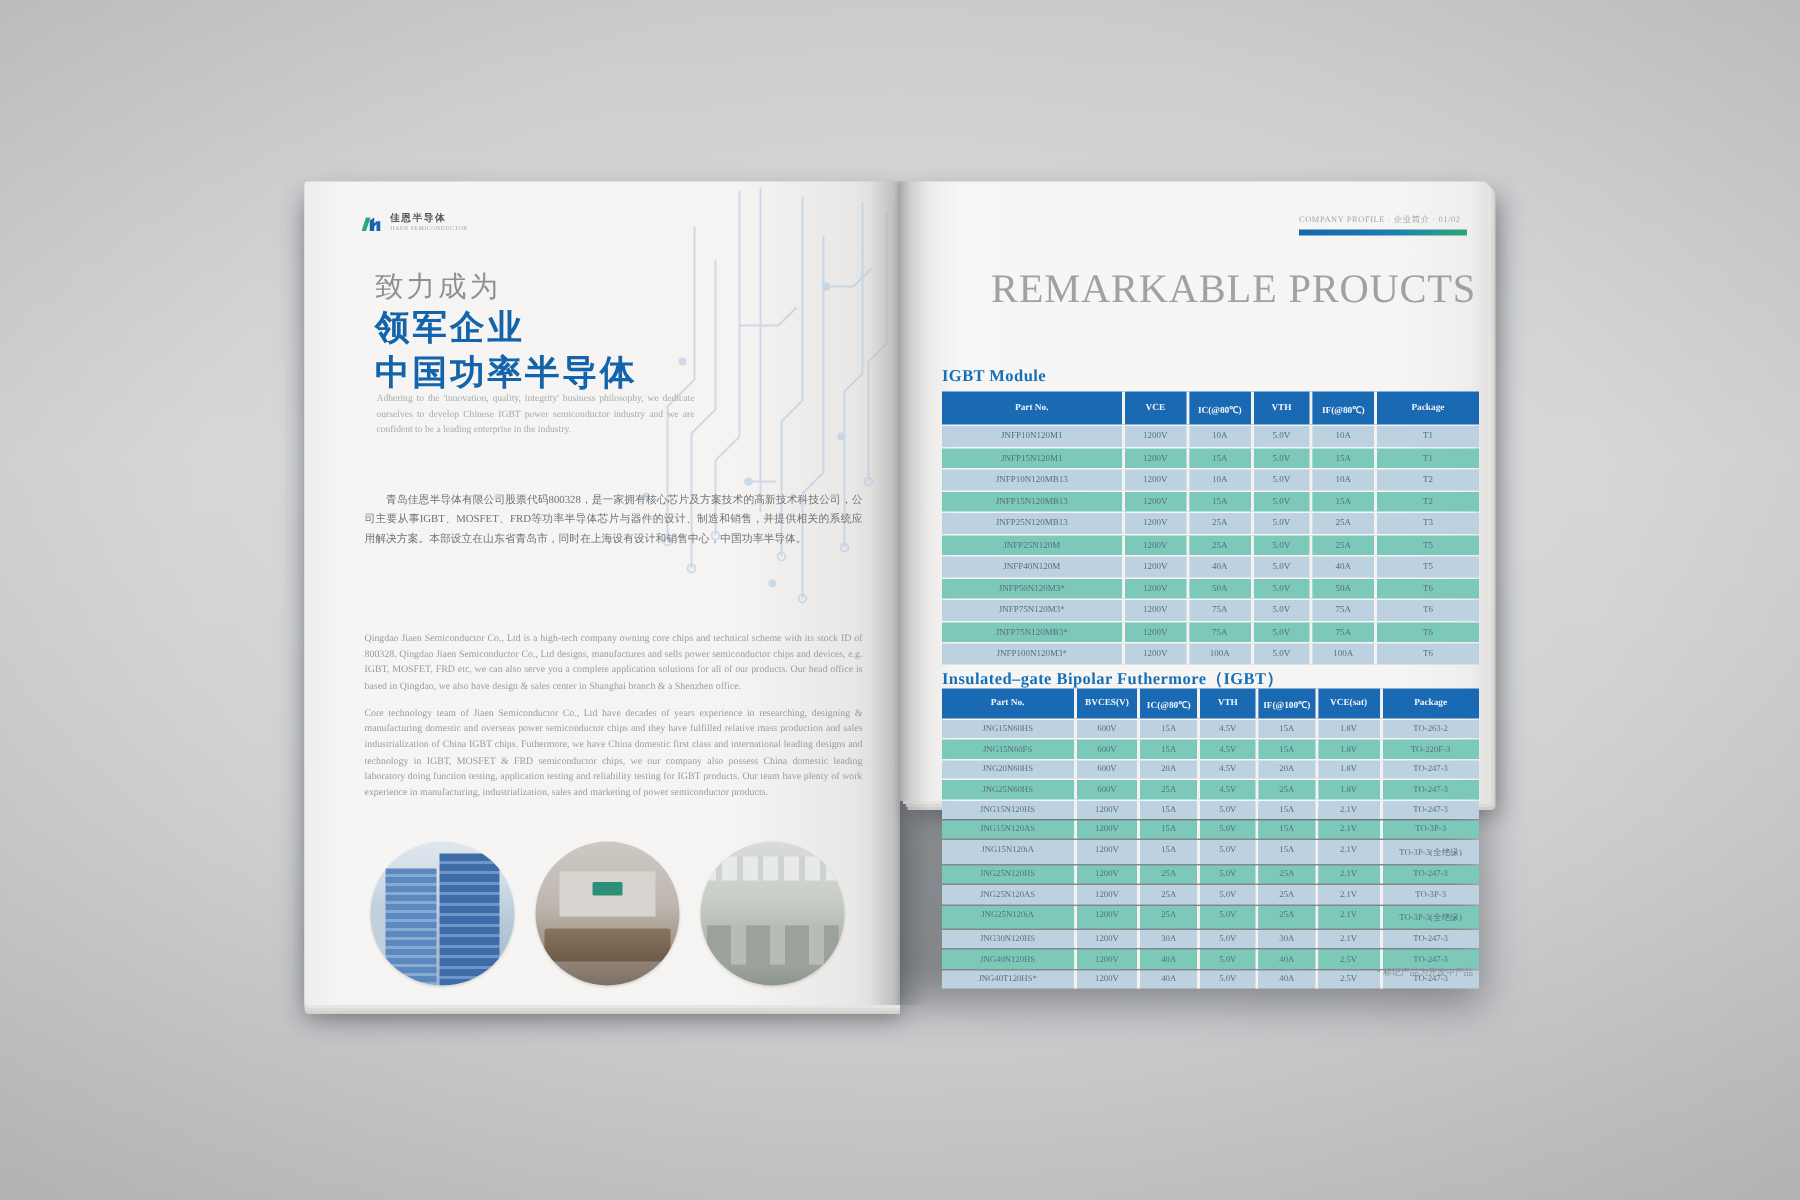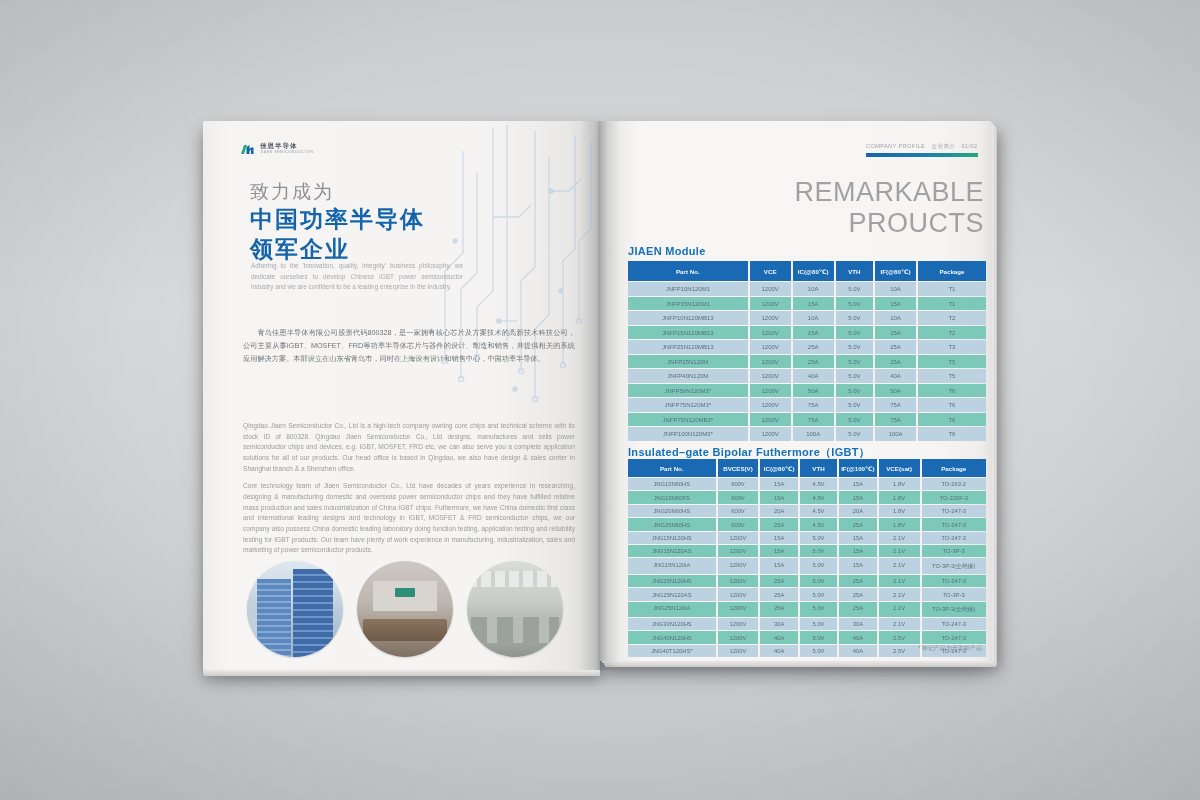--- a/index.html
+++ b/index.html
@@ -4,32 +4,32 @@
 <style>
   html,body{margin:0;padding:0;}
   body{
     width:1200px;height:800px;overflow:hidden;
     font-family:"Liberation Sans","DejaVu Sans",sans-serif;
     background:linear-gradient(180deg,#cbccce 0%,#d6d7d9 38%,#cfd0d2 70%,#c5c6c8 100%);
     position:relative;
   }
   .vignette{position:absolute;inset:0;pointer-events:none;
     background:radial-gradient(ellipse at 50% 45%,rgba(255,255,255,.25) 0%,rgba(0,0,0,0) 55%,rgba(0,0,0,.10) 100%);}
-  .spread{position:absolute;left:203px;top:121px;width:789px;height:552px;}
+  .spread{position:absolute;left:203px;top:121px;width:789px;height:552px;font-family:Liberation Serif, serif;}
   .spread-shadow{position:absolute;left:10px;top:18px;width:775px;height:530px;
     background:rgba(40,45,50,.45);filter:blur(14px);border-radius:6px;}
   .page{position:absolute;top:0;}
   .page-left{
     left:0;width:397px;height:549px;
     background:linear-gradient(to right,#ededec 0%,#f6f5f4 6%,#f5f4f3 72%,#e9e8e7 92%,#d6d5d4 99%,#bdbcbb 100%);
     box-shadow:0 2px 0 #e6e5e4,0 4px 0 #dcdbda,0 6px 0 #d2d1d0,0 10px 14px rgba(30,35,40,.35);
     border-radius:2px 0 0 3px;
   }
   .page-right{
-    left:397px;width:392px;height:540px;
+    left:397px;width:392px;height:413px;
     background:linear-gradient(to right,#c9c8c7 0%,#e7e6e5 2%,#f7f6f5 10%,#f6f5f4 85%,#efeeed 97%,#e2e1e0 100%);
     box-shadow:2px 2px 0 #e6e5e4,4px 4px 0 #dbdad9,5px 6px 0 #d0cfce,8px 10px 14px rgba(30,35,40,.35);
     border-radius:0 3px 3px 0;
   }
   .spine-shade{position:absolute;left:377px;top:0;width:40px;height:549px;pointer-events:none;
     background:linear-gradient(to right,rgba(0,0,0,0) 0%,rgba(70,75,80,.18) 48%,rgba(70,75,80,.22) 50%,rgba(0,0,0,0) 100%);}
 
   
   .logo{position:absolute;left:38px;top:22px;display:flex;align-items:flex-start;gap:4px;}
   .logo svg{display:block;}
@@ -149,22 +149,22 @@
       <circle cx="88" cy="200" r="2.2" fill="#b3c9e0"></circle>
       <circle cx="140" cy="70" r="2.2" fill="#b3c9e0"></circle>
       <circle cx="20" cy="210" r="2" fill="#b3c9e0"></circle>
       <circle cx="44" cy="120" r="2" fill="#b3c9e0"></circle>
       <circle cx="150" cy="170" r="2" fill="#b3c9e0"></circle>
       <circle cx="104" cy="268" r="2" fill="#b3c9e0"></circle>
     </svg>
 
     <div class="headline">
       <div class="hl-gray">致力成为</div>
+      <div class="hl-blue">领军企业</div>
       <div class="hl-blue">中国功率半导体</div>
-      <div class="hl-blue">领军企业</div>
     </div>
 
     <div class="intro-en">Adhering to the 'innovation, quality, integrity' business philosophy, we dedicate ourselves to develop Chinese IGBT power semiconductor industry and we are confident to be a leading enterprise in the industry.</div>
 
     <div class="para-cn">
       <p>青岛佳恩半导体有限公司股票代码800328，是一家拥有核心芯片及方案技术的高新技术科技公司，公司主要从事IGBT、MOSFET、FRD等功率半导体芯片与器件的设计、制造和销售，并提供相关的系统应用解决方案。本部设立在山东省青岛市，同时在上海设有设计和销售中心，中国功率半导体。</p>
     </div>
 
     <div class="para-en">
       <p>Qingdao Jiaen Semiconductor Co., Ltd is a high-tech company owning core chips and technical scheme with its stock ID of 800328. Qingdao Jiaen Semiconductor Co., Ltd designs, manufactures and sells power semiconductor chips and devices, e.g. IGBT, MOSFET, FRD etc, we can also serve you a complete application solutions for all of our products. Our head office is based in Qingdao, we also have design &amp; sales center in Shanghai branch &amp; a Shenzhen office.</p>
@@ -191,21 +191,21 @@
 
   <div class="page page-right">
 
     <div class="rp-meta">
       <div class="rp-meta-text">COMPANY PROFILE · 企业简介 · 01/02</div>
       <div class="rp-meta-bar"></div>
     </div>
 
     <div class="rp-title-en">REMARKABLE PROUCTS</div>
 
-    <div class="sect-title t1-title">JIAEN Module</div>
+    <div class="sect-title t1-title">IGBT Module</div>
     <div class="dtable t1">
         <div class="trow thead">
           <div class="tcell" style="width: 34%;">Part No.</div>
           <div class="tcell" style="width: 12%;">VCE</div>
           <div class="tcell" style="width: 12%;">IC(@80℃)</div>
           <div class="tcell" style="width: 11%;">VTH</div>
           <div class="tcell" style="width: 12%;">IF(@80℃)</div>
           <div class="tcell" style="width: 19%;">Package</div>
         </div>
         <div class="trow alt-a">

